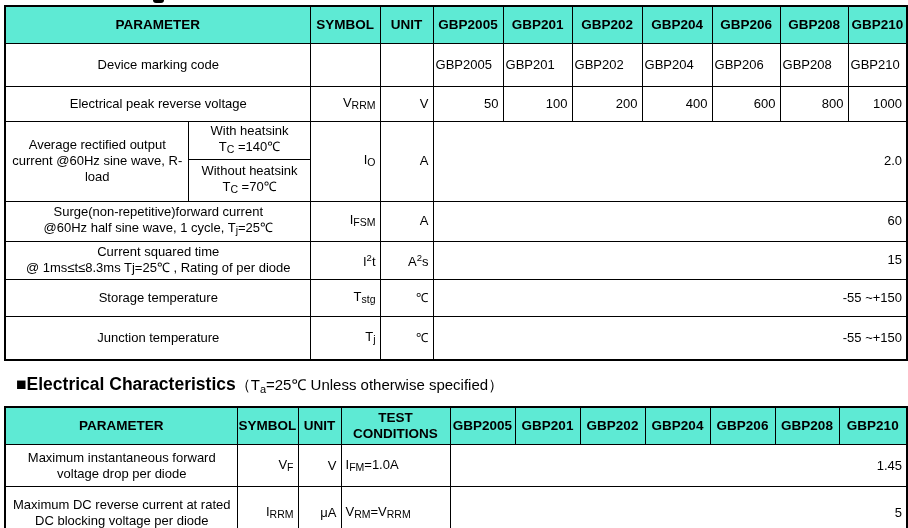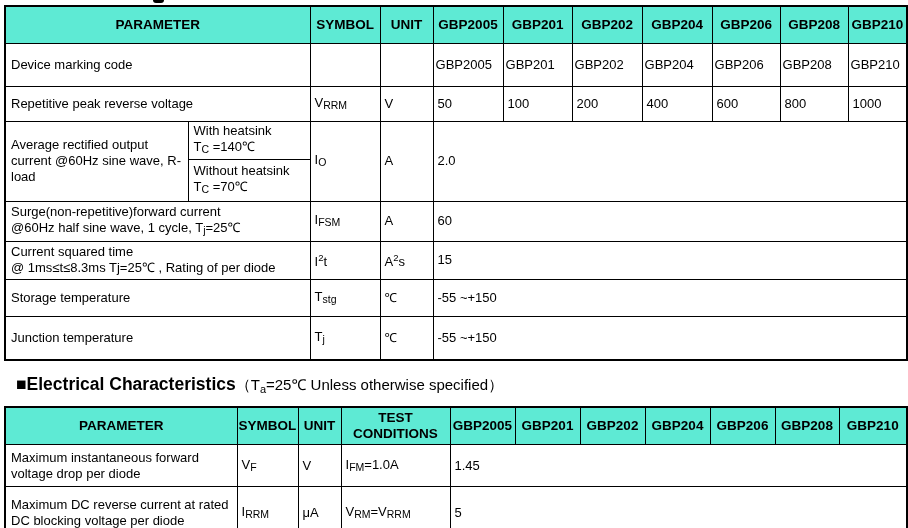--- a/index.html
+++ b/index.html
@@ -30,22 +30,22 @@
     overflow: hidden;
     line-height: 16px;
   }
   th {
     background: #5eead4;
     font-weight: bold;
     text-align: center;
     font-size: 13.5px;
     padding: 2px 1px;
   }
-  td.param { text-align: left; padding-left: 5px; }
-  td.ctr { text-align: left; }
+  td.param { text-align: center; padding-left: 5px; }
+  td.ctr { text-align: right; }
   td.mark { text-align: left; padding-left: 2px; }
   .sb { font-size: 10.5px; vertical-align: -2px; }
   .sp { font-size: 9.5px; vertical-align: 5px; }
   .cels { font-size: 12.5px; }
   #electrical-heading {
     position: absolute;
     left: 16px;
     top: 374px;
     white-space: nowrap;
   }
@@ -100,21 +100,21 @@
     <td class="ctr"></td>
     <td class="mark">GBP2005</td>
     <td class="mark">GBP201</td>
     <td class="mark">GBP202</td>
     <td class="mark">GBP204</td>
     <td class="mark">GBP206</td>
     <td class="mark">GBP208</td>
     <td class="mark">GBP210</td>
   </tr>
   <tr style="height:35px">
-    <td colspan="2" class="param">Repetitive peak reverse voltage</td>
+    <td colspan="2" class="param">Electrical peak reverse voltage</td>
     <td class="ctr"><span>V</span><span class="sb">RRM</span></td>
     <td class="ctr">V</td>
     <td class="ctr">50</td>
     <td class="ctr">100</td>
     <td class="ctr">200</td>
     <td class="ctr">400</td>
     <td class="ctr">600</td>
     <td class="ctr">800</td>
     <td class="ctr">1000</td>
   </tr>

